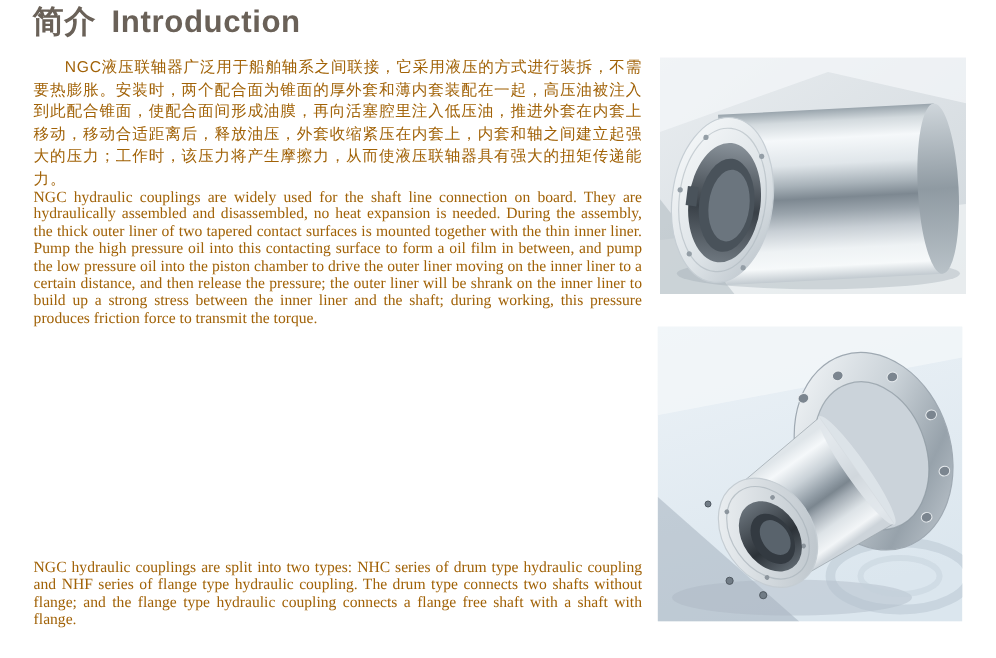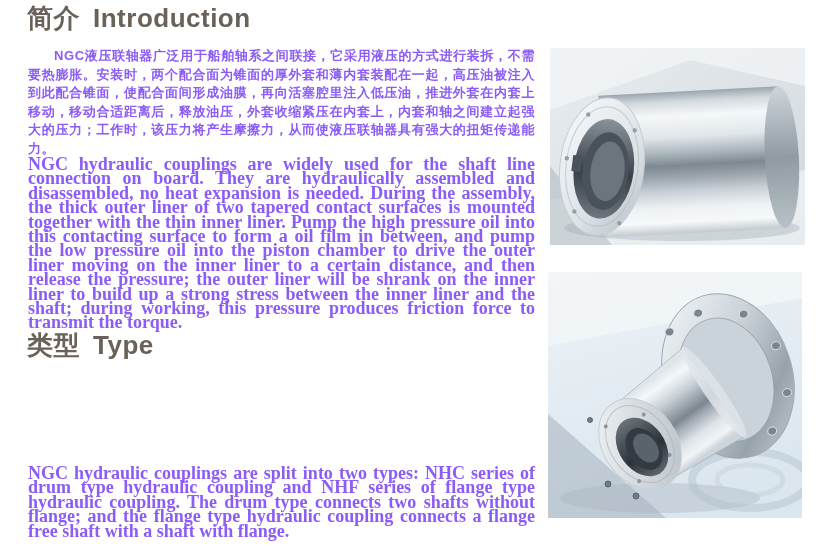--- a/index.html
+++ b/index.html
@@ -8,49 +8,46 @@
     font-family:"Liberation Sans",sans-serif;
   }
   .heading{
     position:absolute;left:27px;margin:0;
     font-size:26px;font-weight:bold;color:#6a6158;letter-spacing:0.5px;
     font-family:"Liberation Sans",sans-serif;
   }
   .heading .en{margin-left:13px;}
   .h-intro{top:1px;}
   .h-type{top:328px;}
-  .para{position:absolute;left:28px;width:507px;margin:0;color:#8b5cf6;text-align:justify;font-weight:bold;}
+  .para{position:absolute;left:28px;width:507px;margin:0;color:#a16207;text-align:justify;}
   .zh{font-size:13px;line-height:18.6px;text-indent:2em;letter-spacing:0.6px;}
   .zh1{top:47px;}
   .zh2{top:373px;letter-spacing:1.3px;line-height:19.4px;}
   .en-para{
     font-family:"Liberation Serif",serif;
-    font-size:18px;line-height:14.4px;
+    font-size:13px;line-height:14.4px;
   }
   .en1{top:157px;}
   .en2{top:466px;}
   figure{margin:0;padding:0;position:absolute;}
   .fig-drum{left:550px;top:48px;width:255px;height:197px;}
   .fig-flange{left:548px;top:272px;width:254px;height:246px;}
   figure svg{display:block;}
 </style>
 </head>
 <body>
 
 <div class="page">
 
   <h1 class="heading h-intro">
     <span class="zh-h">简介</span><span class="en">Introduction</span>
   </h1>
   <p class="para zh zh1">NGC液压联轴器广泛用于船舶轴系之间联接，它采用液压的方式进行装拆，不需要热膨胀。安装时，两个配合面为锥面的厚外套和薄内套装配在一起，高压油被注入到此配合锥面，使配合面间形成油膜，再向活塞腔里注入低压油，推进外套在内套上移动，移动合适距离后，释放油压，外套收缩紧压在内套上，内套和轴之间建立起强大的压力；工作时，该压力将产生摩擦力，从而使液压联轴器具有强大的扭矩传递能力。</p>
   <p class="para en-para en1">NGC hydraulic couplings are widely used for the shaft line connection on board. They are hydraulically assembled and disassembled, no heat expansion is needed. During the assembly, the thick outer liner of two tapered contact surfaces is mounted together with the thin inner liner. Pump the high pressure oil into this contacting surface to form a oil film in between, and pump the low pressure oil into the piston chamber to drive the outer liner moving on the inner liner to a certain distance, and then release the pressure; the outer liner will be shrank on the inner liner to build up a strong stress between the inner liner and the shaft; during working, this pressure produces friction force to transmit the torque.</p>
 
-  <h1 class="heading h-type">
-    <span class="zh-h">类型</span><span class="en">Type</span>
-  </h1>
   <p class="para en-para en2">NGC hydraulic couplings are split into two types: NHC series of drum type hydraulic coupling and NHF series of flange type hydraulic coupling. The drum type connects two shafts without flange; and the flange type hydraulic coupling connects a flange free shaft with a shaft with flange.</p>
 
   <figure class="fig-drum">
     <svg width="255" height="197" viewBox="0 0 255 197">
       <defs>
         <linearGradient id="bgG1" x1="0" y1="0" x2="1" y2="1">
           <stop offset="0" stop-color="#e9edf0"></stop>
             <stop offset="1" stop-color="#d0d7dc"></stop>
         </linearGradient>
         <linearGradient id="chromeV" x1="0" y1="0" x2="0" y2="1">

